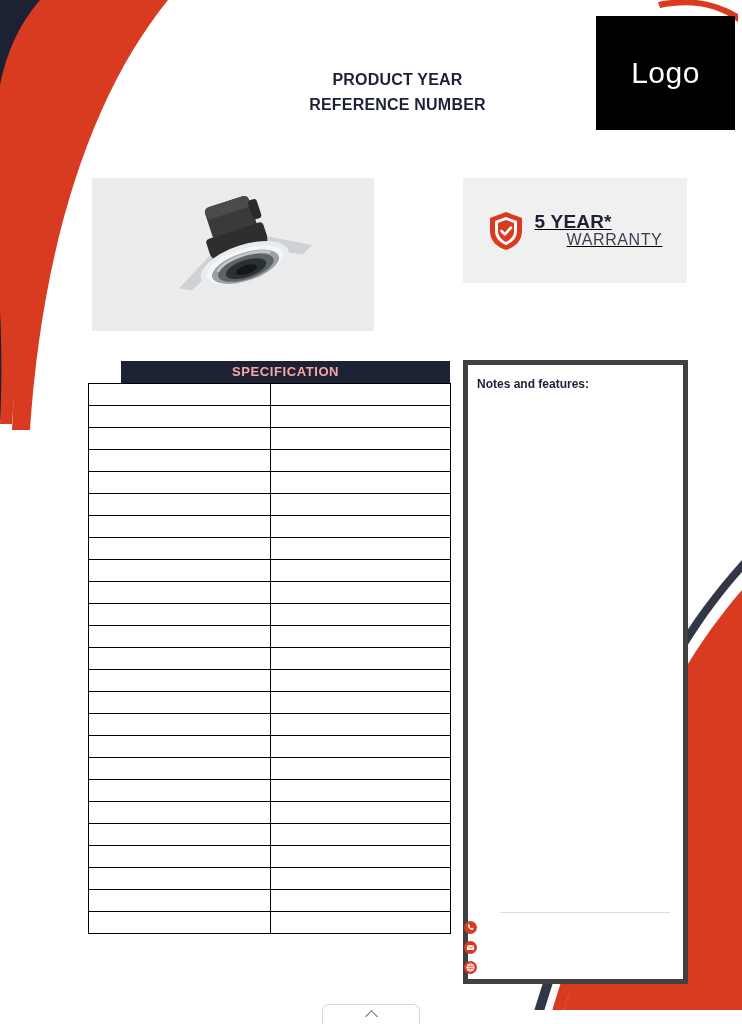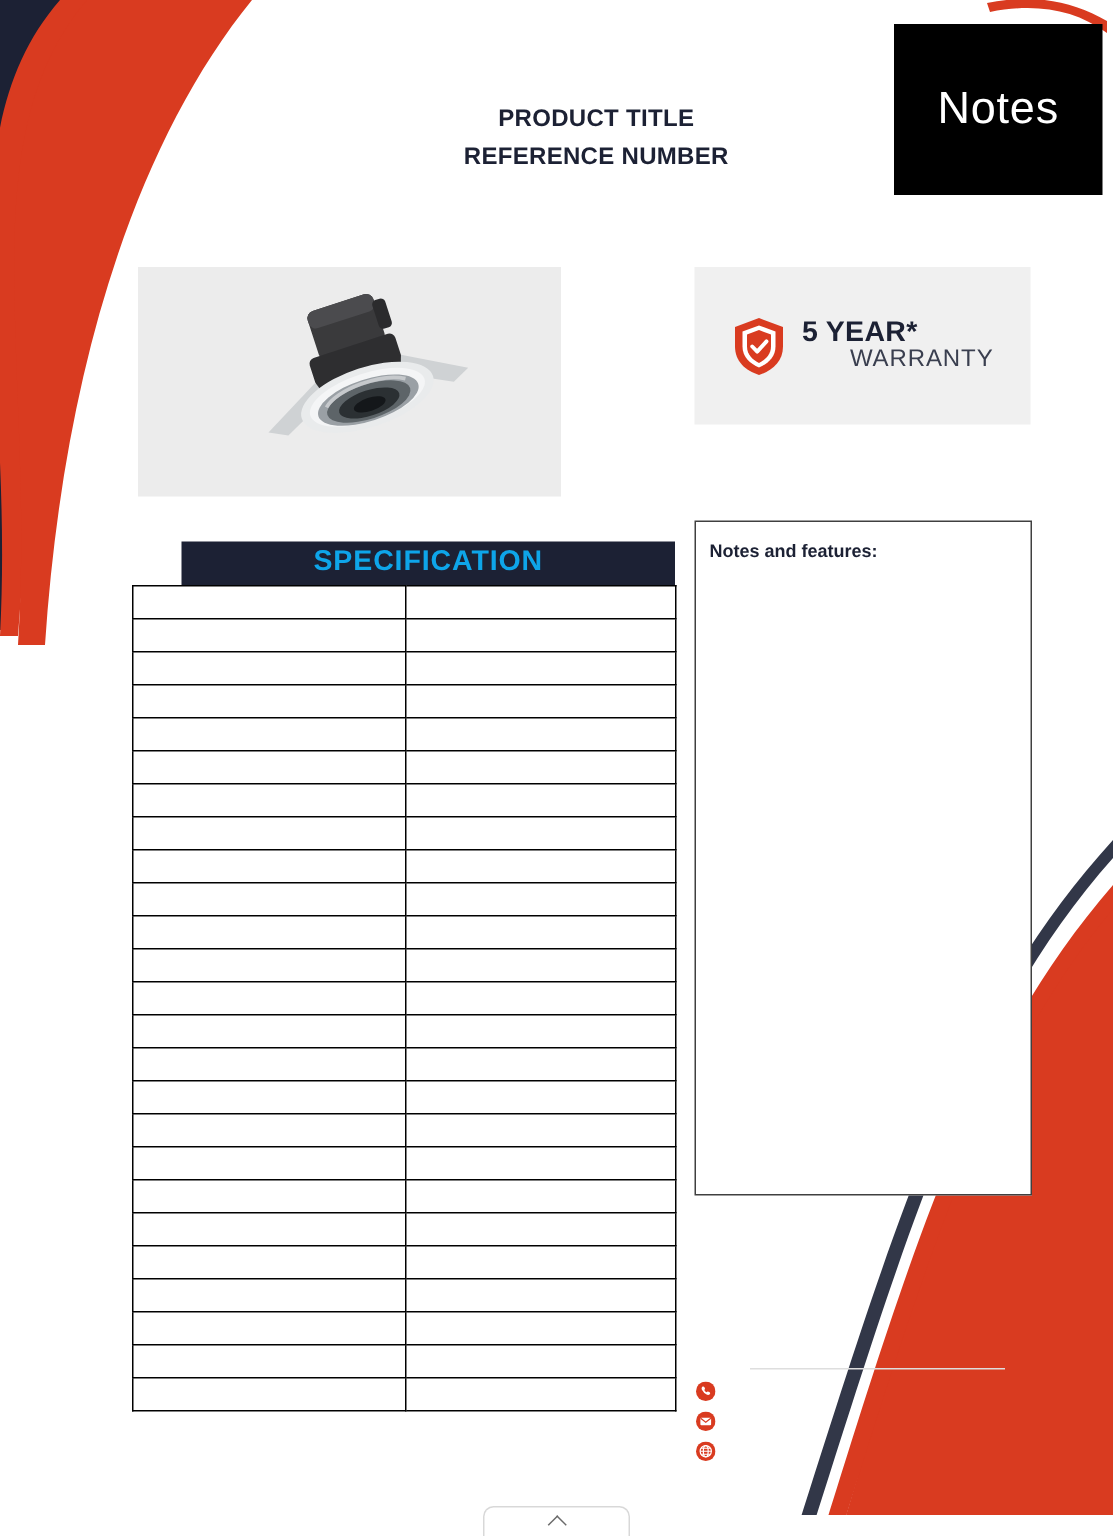--- a/index.html
+++ b/index.html
@@ -78,20 +78,21 @@
   
   .warranty-panel {
     position: absolute;
     left: 463px; top: 178px;
     width: 224px; height: 105px;
     background: #f0f0f0;
     display: flex;
     align-items: center;
     justify-content: center;
     gap: 11px;
+    text-decoration: underline;
   }
   .warranty-shield { width: 36px; height: 40px; flex: none; }
   .warranty-text { line-height: 1.05; color: #1c2134; }
   .warranty-years {
     font-size: 19px;
     font-weight: bold;
     letter-spacing: 0.2px;
   }
   .warranty-word {
     font-size: 16px;
@@ -102,23 +103,23 @@
   }
 
   
   .spec-wrap {
     position: absolute;
     left: 88px; top: 361px;
     width: 362px;
   }
   .spec-header {
     background: #1c2134;
-    color: #0ea5e9;
+    color: #fca5a5;
     text-align: center;
-    font-size: 19px;
+    font-size: 13px;
     font-weight: bold;
     letter-spacing: 0.6px;
     padding: 3px 0 4px 0;
     margin-left: 33px;
   }
   table.spec-table {
     border-collapse: collapse;
     width: 362px;
     table-layout: fixed;
   }
@@ -129,23 +130,23 @@
     font-size: 10px;
     color: #1c2134;
     vertical-align: middle;
   }
   table.spec-table td.c1 { width: 182px; }
   table.spec-table td.c2 { width: 180px; }
 
   
   .notes-panel {
     position: absolute;
-    left: 463px; top: 347px;
-    width: 225px; height: 450px;
-    border: 1px solid #404040;
+    left: 463px; top: 360px;
+    width: 225px; height: 624px;
+    border: 5px solid #404040;
     background: #ffffff;
   }
   .notes-label {
     position: absolute;
     left: 9px; top: 12px;
     font-size: 12px;
     font-weight: bold;
     color: #1c2134;
   }
 
@@ -210,25 +211,25 @@
 
     <path d="M742,1024 L742,600 C 660,700 620,820 560,1024 Z" fill="#d93b20"></path>
     <path d="M742,1024 L742,590 C 652,694 612,818 548,1024 L560,1024 C 622,824 662,702 742,606 Z" fill="#d93b20"></path>
 
     <path d="M742,1024 L742,560 C 640,672 600,804 530,1024 L540,1024 C 608,810 648,678 742,572 Z" fill="#1c2134" opacity="0.9"></path>
 
     <path d="M660,8 C 690,2 716,6 738,22 L738,14 C 714,0 688,-4 658,2 Z" fill="#d93b20"></path>
   </svg>
 
   <div class="logo-box">
-    <span class="logo-text">Notes</span>
+    <span class="logo-text">Logo</span>
   </div>
 
   <div class="title-block">
-    <div class="title-sub">PRODUCT TITLE</div>
+    <div class="title-sub">PRODUCT YEAR</div>
     <div class="title-sub">REFERENCE NUMBER</div>
   </div>
 
   <div class="product-panel">
     <svg class="product-svg" viewBox="0 0 282 153">
       <g transform="translate(141,76) rotate(-18)">
 
         <rect x="-14" y="-52" width="46" height="34" rx="5" fill="#3a3a3c"></rect>
         <rect x="-14" y="-52" width="46" height="12" rx="5" fill="#4b4b4e"></rect>
         <rect x="30" y="-46" width="9" height="20" rx="3" fill="#2b2b2d"></rect>

